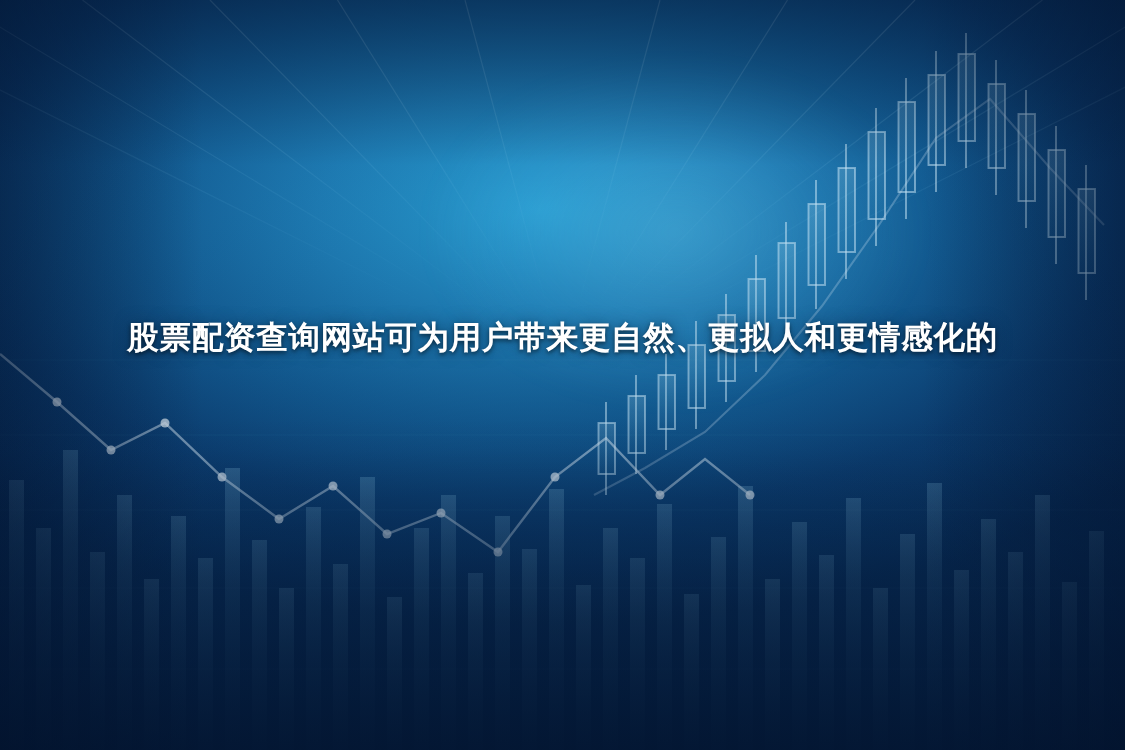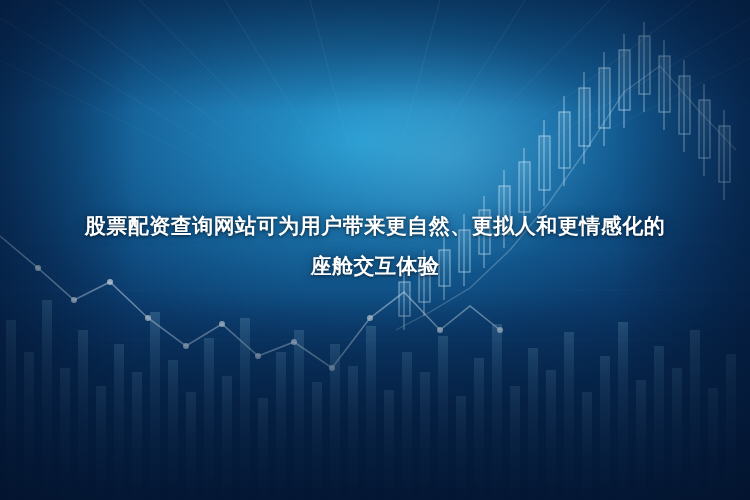--- a/index.html
+++ b/index.html
@@ -256,16 +256,15 @@
 
       <polyline points="396,330 430,312 470,288 510,250 548,204 586,150 624,92 660,66 700,112 736,150" fill="none" stroke="#dff1ff" stroke-opacity="0.28" stroke-width="1.4"></polyline>
     </svg>
   </div>
 
   <div class="bg-bottomhaze"></div>
   <div class="bg-vignette"></div>
 
   <div class="caption">
     <div>股票配资查询网站可为用户带来更自然、更拟人和更情感化的</div>
-    <div>座舱交互体验</div>
   </div>
 
 </div>
 
 </body></html>

